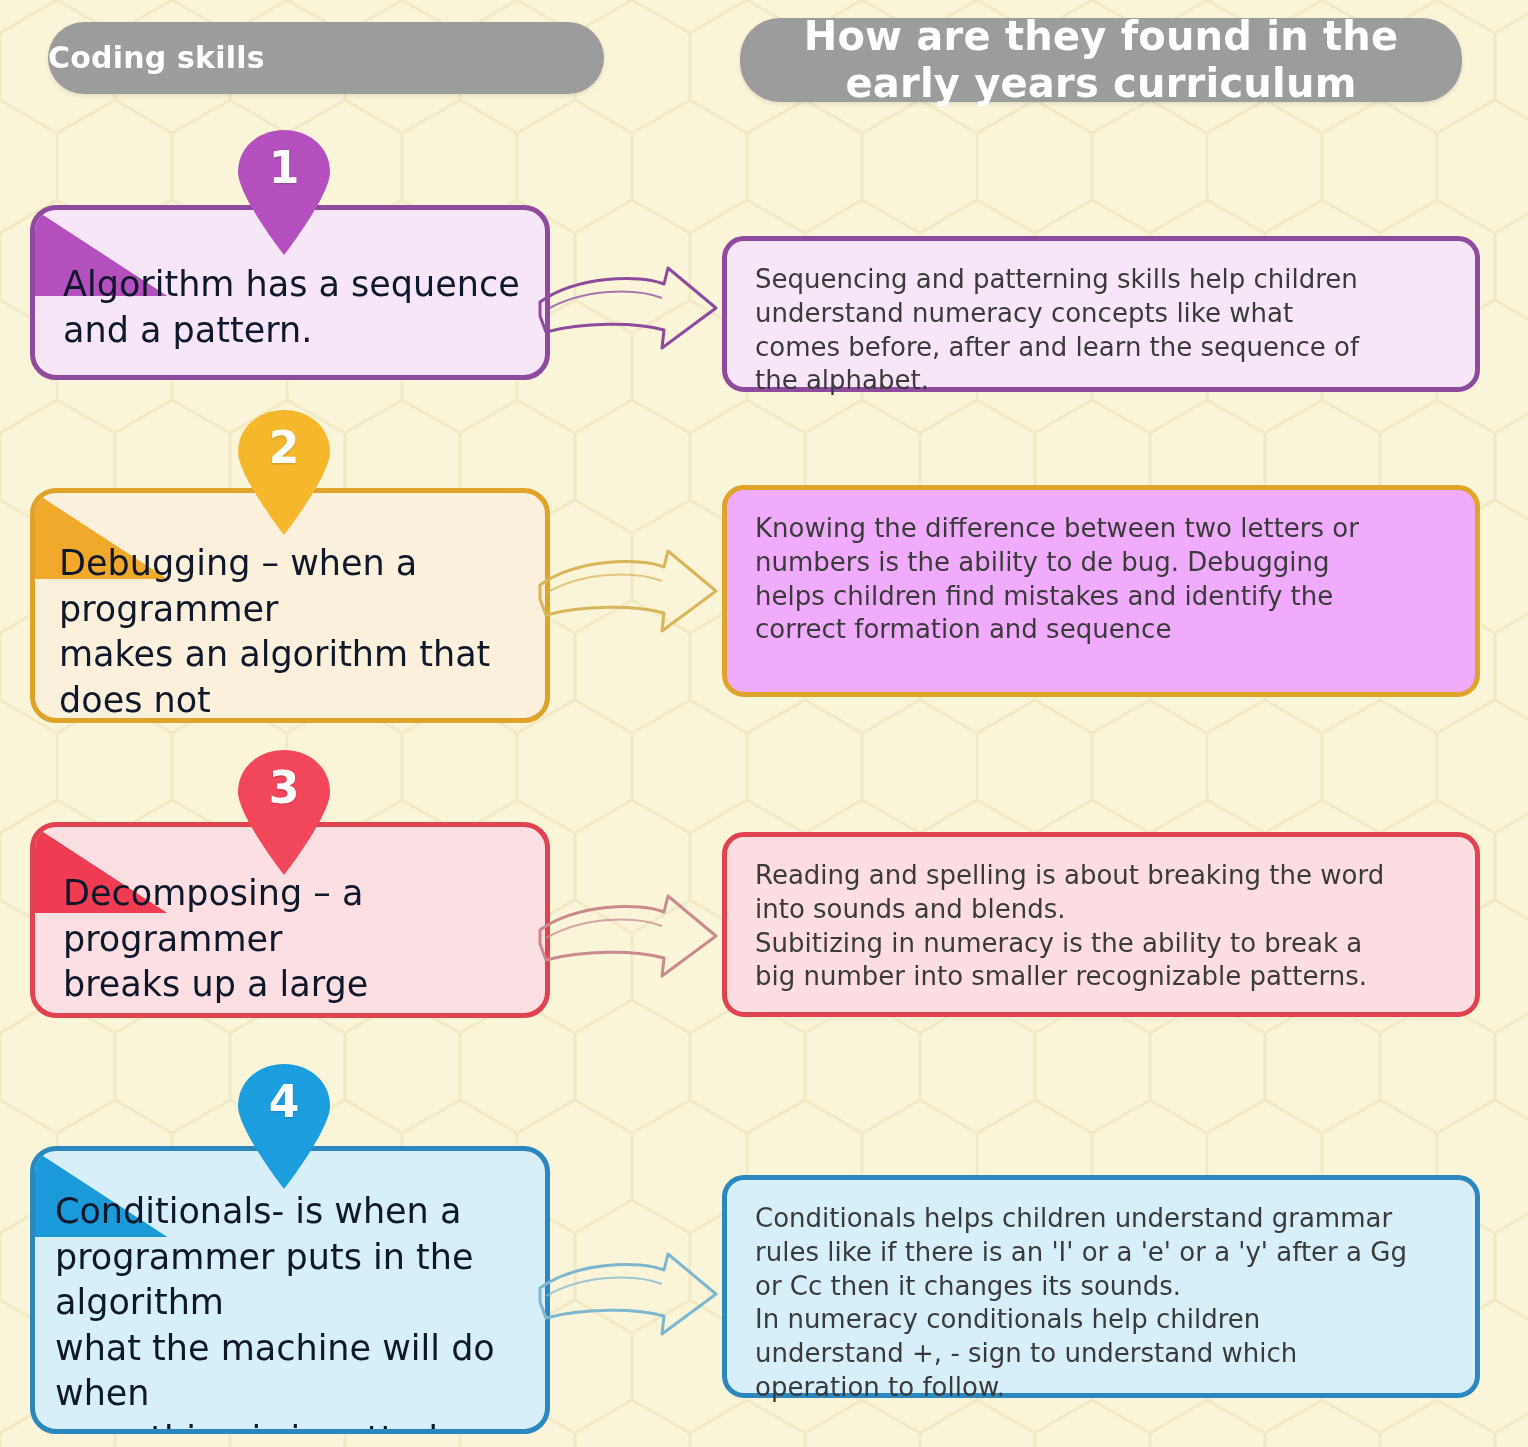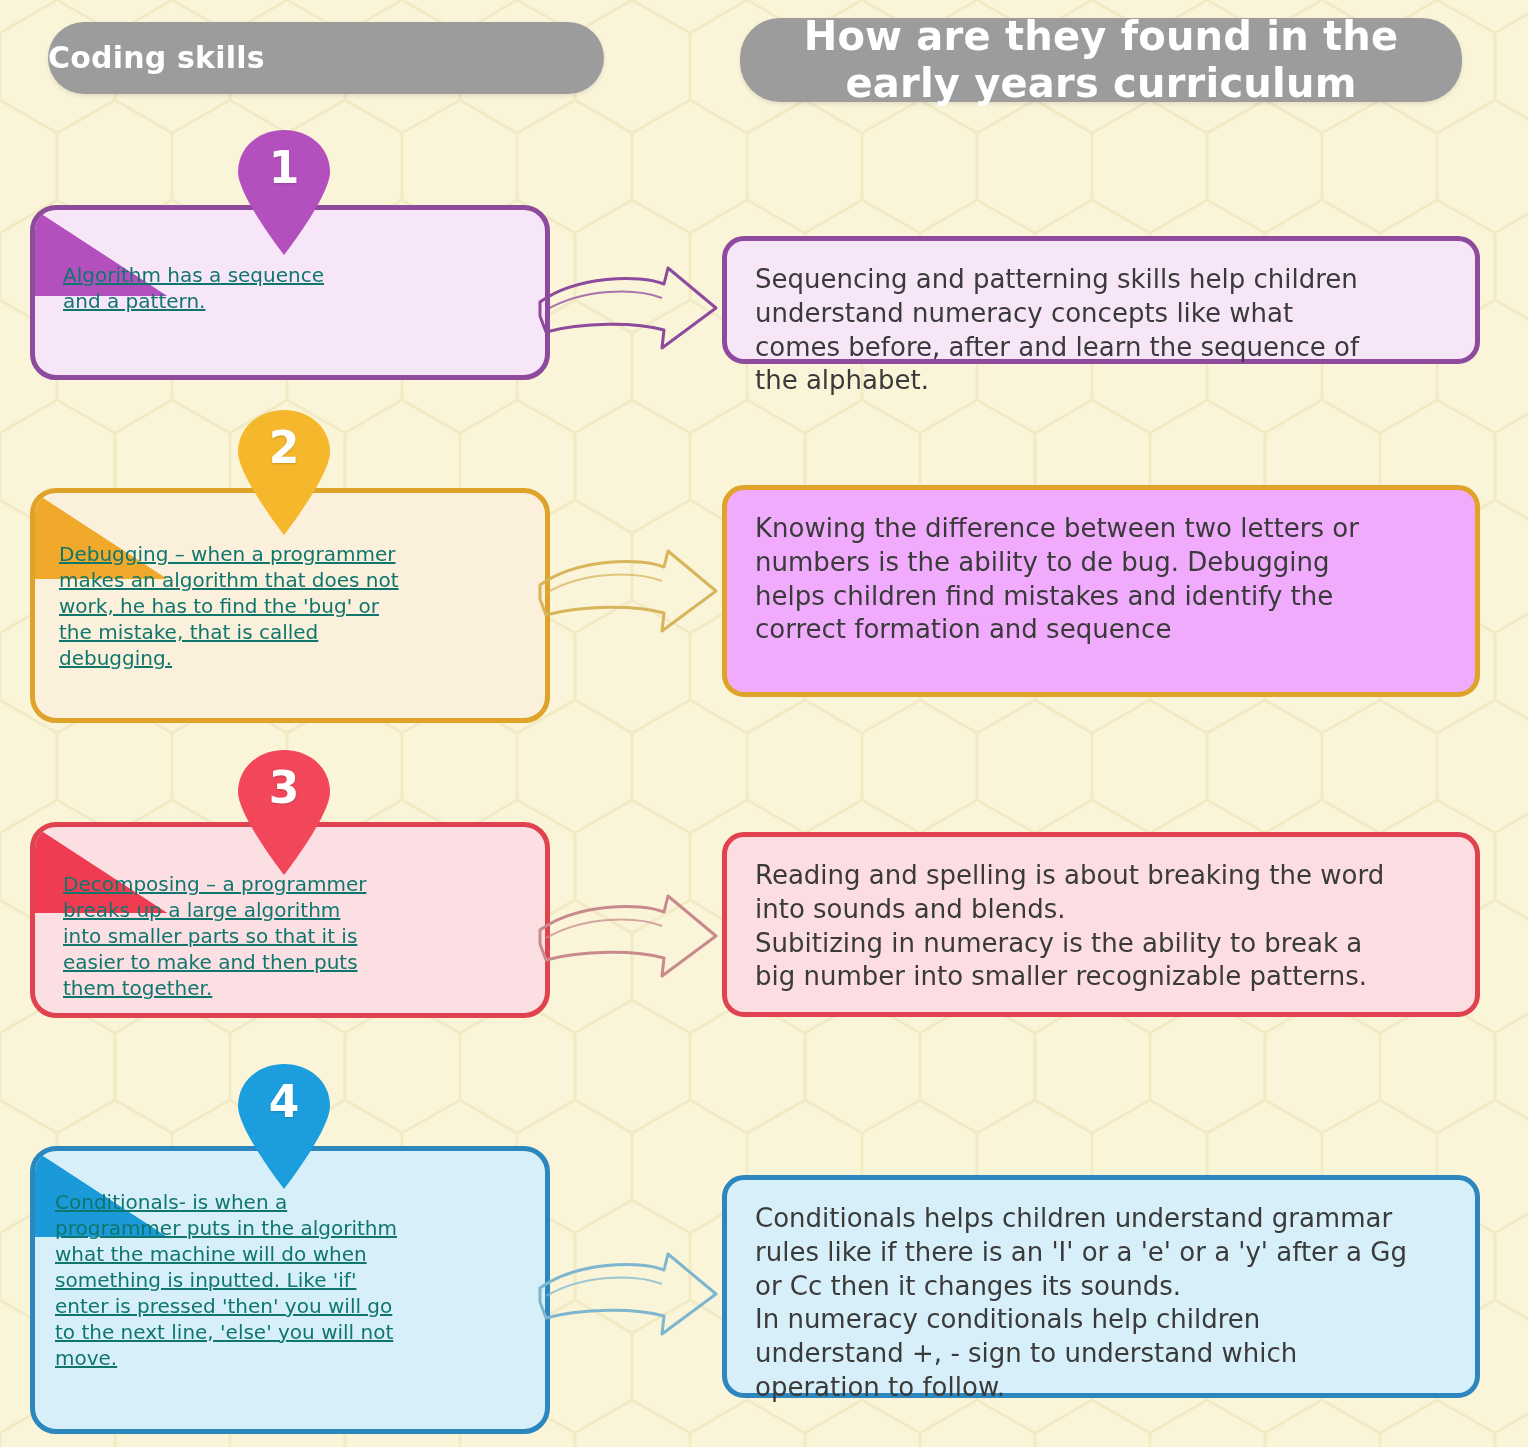--- a/index.html
+++ b/index.html
@@ -41,25 +41,24 @@
     overflow:hidden;
     width:520px;
   }
   .fold{
     position:absolute;left:-2px;top:-2px;
     width:135px;height:88px;
   }
   .card-left .txt{
     position:relative;
     z-index:3;
-    font-size:20px;
+    font-size:35px;
     line-height:1.30;
-    color:#0f766e;
+    color:#0f172a;
     white-space:pre-line;
-    text-decoration:underline;
   }
 
   
   .card-right{
     position:absolute;
     left:722px;
     width:758px;
     border-radius:22px;
     border:5px solid;
     box-sizing:border-box;
@@ -123,21 +122,21 @@
         <div class="fold" style="background: linear-gradient(to left bottom, transparent 50%, rgb(180, 79, 190) 50.5%);"></div>
         <div class="txt">Algorithm has a sequence
 and a pattern.</div>
       </div>
       <div class="pin" style="left: 234px; top: 128px;">
         <svg width="100" height="128" viewBox="0 0 100 128">
           <path d="M50 127 C50 127 4 68 4 44 C4 19 25 2 50 2 C75 2 96 19 96 44 C96 68 50 127 50 127 Z" fill="#b44fbe"></path>
         </svg>
         <div class="num">1</div>
       </div>
-      <div class="card-right" style="top: 236px; height: 128px; border-color: rgb(142, 74, 156); background: rgb(247, 230, 248); padding: 22px 24px 0px 28px;">
+      <div class="card-right" style="top: 236px; height: 156px; border-color: rgb(142, 74, 156); background: rgb(247, 230, 248); padding: 22px 24px 0px 28px;">
         <div class="txt">Sequencing and patterning skills help children
 understand numeracy concepts like what
 comes before, after and learn the sequence of
 the alphabet.</div>
       </div>
       <div class="arrow" style="left: 536px; top: 262px;"><svg width="186" height="96" viewBox="0 0 186 96">
           <path d="M4 54 L4 40 C40 14 104 12 128 22 L132 6 L180 46 L126 86 L128 68 C100 60 46 60 10 70 Z" fill="none" stroke="#8e4a9c" stroke-width="3" stroke-linejoin="round"></path>
           <path d="M10 48 C48 26 100 26 126 36" fill="none" stroke="#8e4a9c" stroke-width="2.2" opacity=".75"></path>
         </svg></div>
       <div class="card-left" style="top: 488px; height: 235px; border-color: rgb(224, 163, 42); background: rgb(251, 240, 219); padding-top: 48px; padding-left: 24px; padding-right: 18px;">

